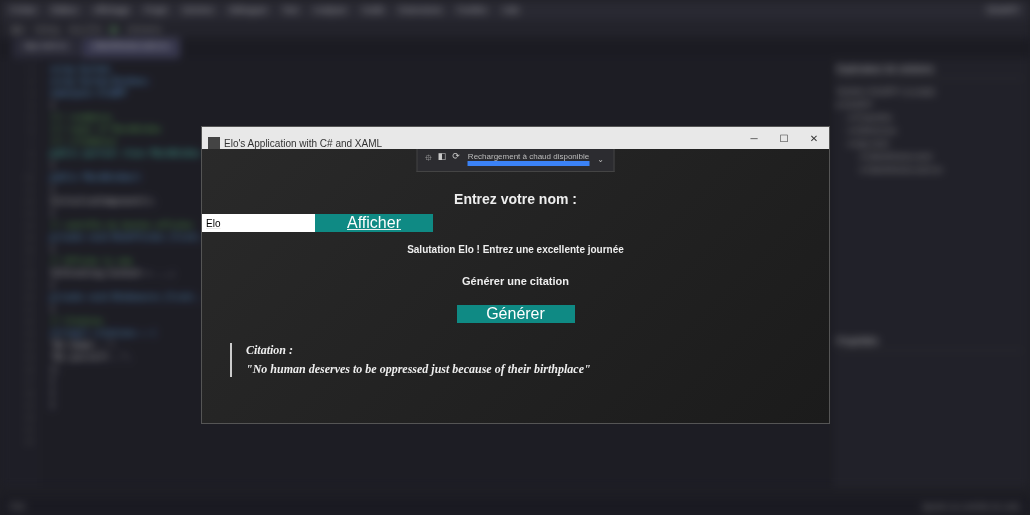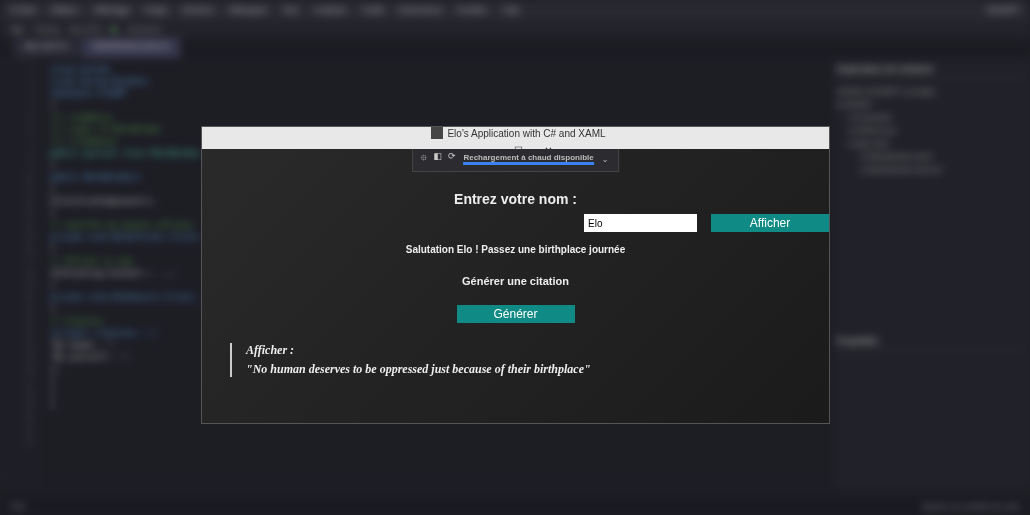--- a/index.html
+++ b/index.html
@@ -116,26 +116,25 @@
       height: 298px;
       background: linear-gradient(135deg, #2a2a2a 0%, #1b1b1b 100%);
       border: 1px solid #555;
       z-index: 10;
       font-family: "Segoe UI", Arial, sans-serif;
     }
     .titlebar {
       height: 22px;
       background: #e8e8e8;
       display: flex;
-      align-items: center;
+      align-items: flex-end;
       justify-content: space-between;
       font-size: 10px;
       color: #333;
       padding-left: 6px;
-      flex-direction: column;
     }
     .titlebar-left {
       display: flex;
       align-items: center;
       gap: 4px;
     }
     .app-icon {
       width: 12px; height: 12px;
       background: #444;
     }
@@ -161,56 +160,57 @@
       border-top: none;
       display: flex;
       align-items: center;
       gap: 8px;
       padding: 2px 10px 4px 8px;
       font-size: 8px;
       color: #bbb;
       z-index: 11;
     }
     .hot-reload-bar .icons { display: flex; gap: 6px; font-size: 9px; color: #ccc; }
-    .hot-reload-bar .txt { border-bottom: 3px solid #3b82f6; font-weight: bold; }
+    .hot-reload-bar .txt { border-bottom: 5px solid #3b82f6; }
 
     .app-content {
       position: absolute;
       top: 22px;
       left: 0; right: 0; bottom: 0;
       color: #eee;
       text-align: center;
     }
     .label1 {
       margin-top: 42px;
       font-size: 14px;
       font-weight: bold;
     }
     .row {
       margin-top: 7px;
       display: flex;
-      justify-content: flex-end;
-      gap: 14px;
+      justify-content: flex-start;
+      gap: 0;
+      text-decoration: underline;
     }
     .name-input {
       width: 113px;
       height: 18px;
       background: #fff;
       border: none;
       color: #000;
       font-size: 10px;
       padding: 0 4px;
       text-align: left;
     }
     .btn {
       width: 118px;
       height: 18px;
       background: #0f8a84;
       color: #fff;
-      font-size: 12px;
+      font-size: 16px;
       border: none;
       display: flex;
       align-items: center;
       justify-content: center;
       cursor: pointer;
     }
     .greeting {
       margin-top: 12px;
       font-size: 10px;
       font-weight: bold;
@@ -390,23 +390,23 @@
     <span class="txt">Rechargement à chaud disponible</span>
     <span>⌄</span>
   </div>
 
   <div class="app-content">
     <div class="label1">Entrez votre nom :</div>
     <div class="row">
       <input class="name-input" value="Elo" style="">
       <button class="btn">Afficher</button>
     </div>
-    <div class="greeting">Salutation Elo ! Passez une birthplace journée</div>
+    <div class="greeting">Salutation Elo ! Entrez une excellente journée</div>
 
     <div class="label2">Générer une citation</div>
     <button class="btn btn2">Générer</button>
 
     <div class="citation-block">
-      <div class="citation-head">Afficher :</div>
+      <div class="citation-head">Citation :</div>
       <div class="citation-text">"No human deserves to be oppressed just because of their birthplace"</div>
     </div>
   </div>
 </div>
 
 </body></html>

